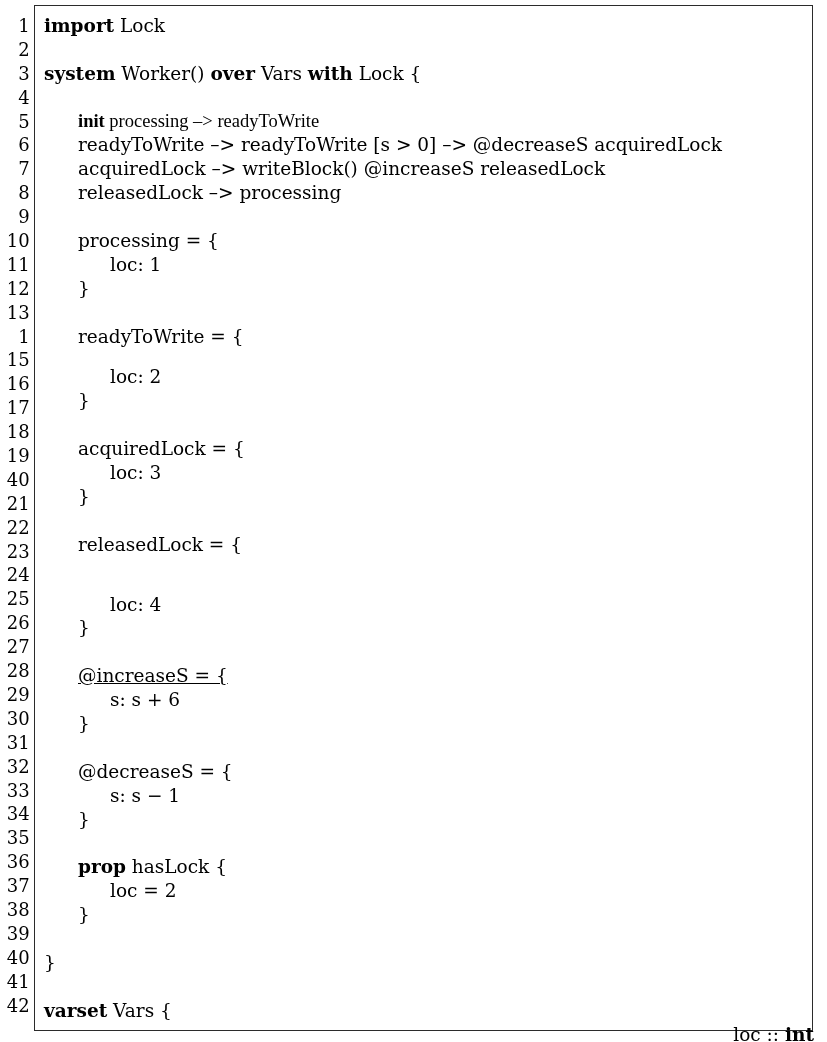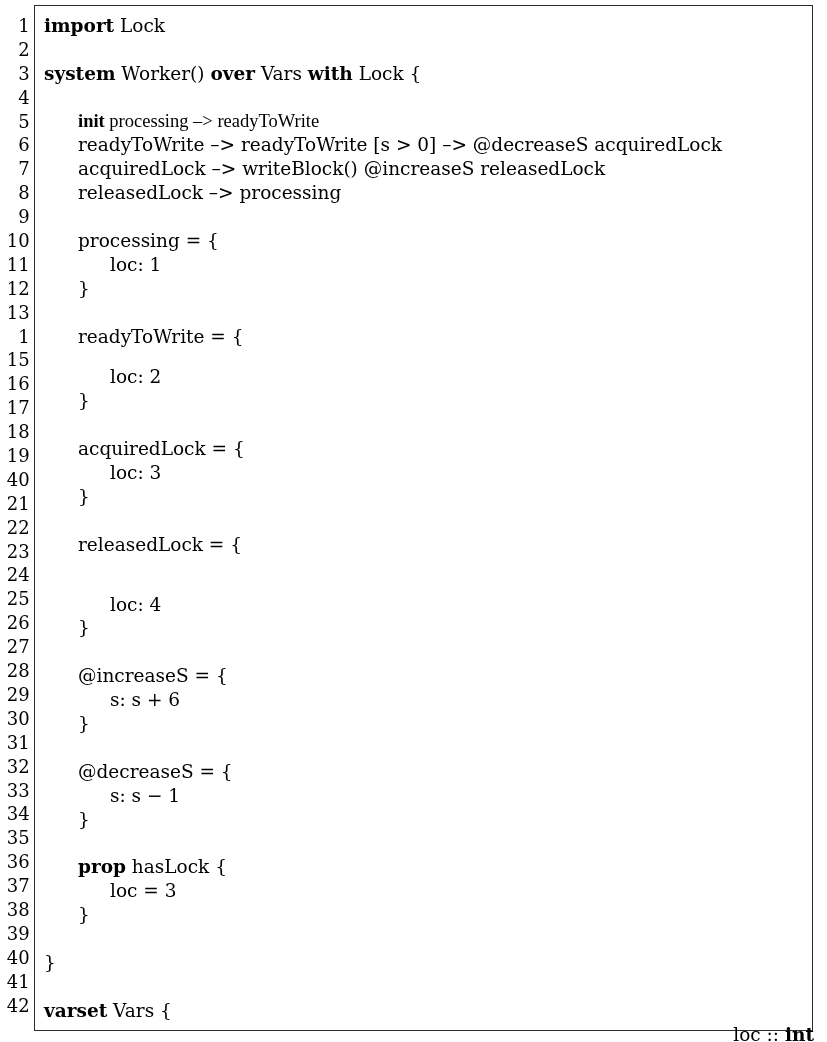--- a/index.html
+++ b/index.html
@@ -157,30 +157,30 @@
         <div class="code-line" style="padding-left: 34px;"><span>}</span></div>
         <div class="code-line" style="padding-left: 0px;">&nbsp;</div>
         <div class="code-line" style="padding-left: 34px;"><span>acquiredLock = {</span></div>
         <div class="code-line" style="padding-left: 66px;"><span>loc: 3</span></div>
         <div class="code-line" style="padding-left: 34px;"><span>}</span></div>
         <div class="code-line" style="padding-left: 0px;">&nbsp;</div>
         <div class="code-line" style="padding-left: 34px;"><span>releasedLock = {</span></div>
         <div class="code-line" style="padding-left: 66px; margin-top: 36px;"><span>loc: 4</span></div>
         <div class="code-line" style="padding-left: 34px;"><span>}</span></div>
         <div class="code-line" style="padding-left: 0px;">&nbsp;</div>
-        <div class="code-line" style="padding-left: 34px;"><span>@increaseS = {</span></div>
+        <div class="code-line" style="padding-left: 34px; text-decoration: underline;"><span>@increaseS = {</span></div>
         <div class="code-line" style="padding-left: 66px;"><span>s: s + 6</span></div>
         <div class="code-line" style="padding-left: 34px;"><span>}</span></div>
         <div class="code-line" style="padding-left: 0px;">&nbsp;</div>
         <div class="code-line" style="padding-left: 34px;"><span>@decreaseS = {</span></div>
         <div class="code-line" style="padding-left: 66px;"><span>s: s − 1</span></div>
         <div class="code-line" style="padding-left: 34px;"><span>}</span></div>
         <div class="code-line" style="padding-left: 0px;">&nbsp;</div>
         <div class="code-line" style="padding-left: 34px;"><b>prop</b><span> hasLock {</span></div>
-        <div class="code-line" style="padding-left: 66px;"><span>loc = 3</span></div>
+        <div class="code-line" style="padding-left: 66px;"><span>loc = 2</span></div>
         <div class="code-line" style="padding-left: 34px;"><span>}</span></div>
         <div class="code-line" style="padding-left: 0px;">&nbsp;</div>
         <div class="code-line" style="padding-left: 0px;"><span>}</span></div>
         <div class="code-line" style="padding-left: 0px;">&nbsp;</div>
         <div class="code-line" style="padding-left: 0px;"><b>varset</b><span> Vars {</span></div>
         <div class="code-line" style="padding-left: 34px; text-align: right;"><span>loc :: </span><b>int</b></div>
         <div class="code-line" style="padding-left: 0px;"><span>}</span></div>
       </div>
   </div>
 

